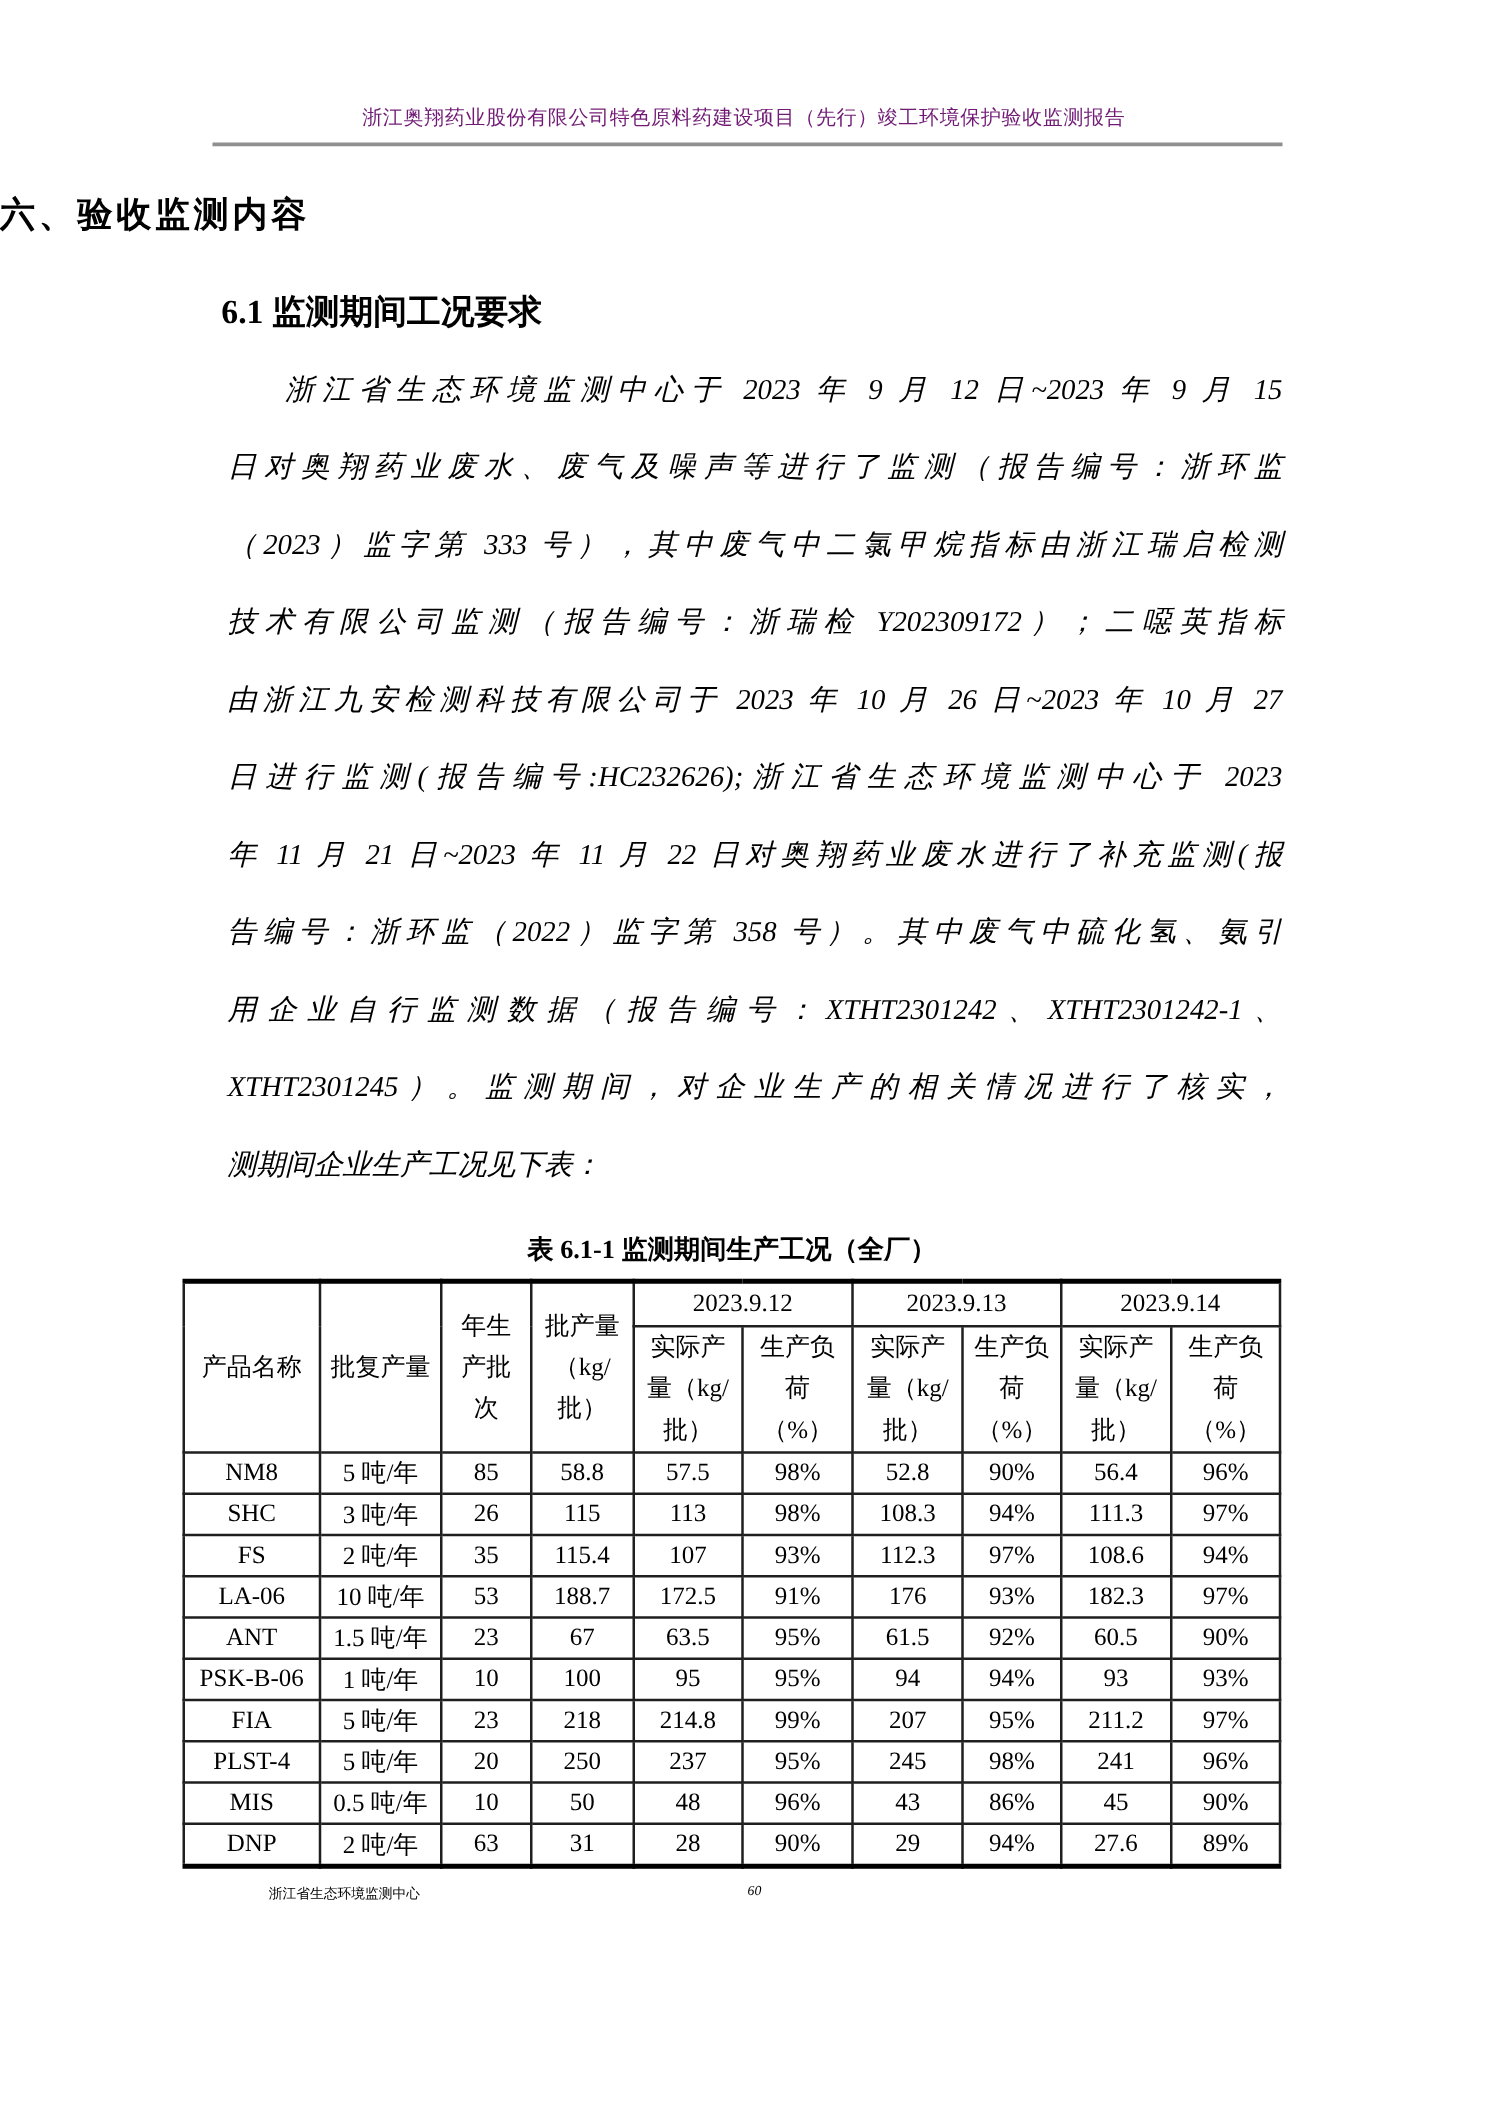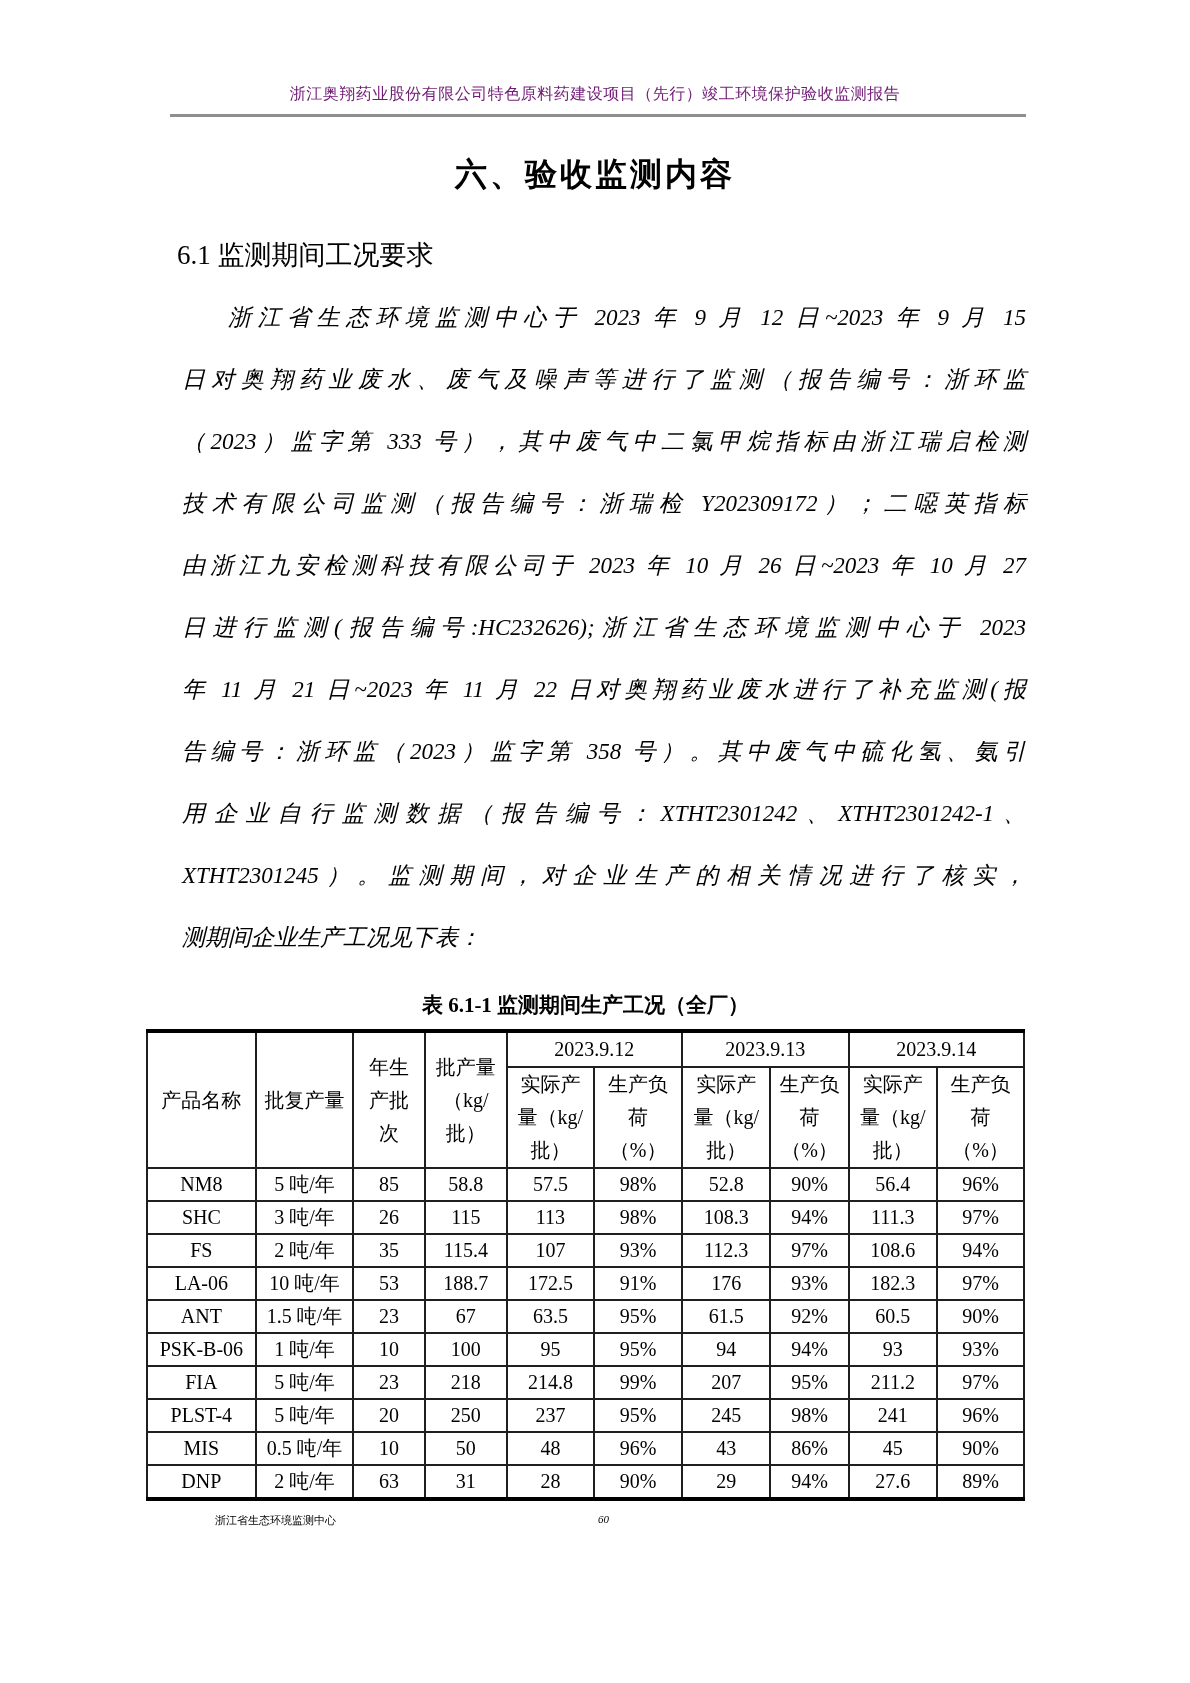--- a/index.html
+++ b/index.html
@@ -16,29 +16,28 @@
     letter-spacing:0.5px;
     color:#701a75;
   }
   .header-rule {
     height:0;
     border-top:3px solid #8f8f8f;
     margin:9px 164px 0 170px;
   }
   h1.chapter-title {
     margin:36px 0 0 0;
-    text-align:center;
-    font-size:32px;
+    font-size:28px;
     font-weight:bold;
     letter-spacing:3px;
   }
   h2.section-heading {
     margin:40px 0 0 177px;
     font-size:27px;
-    font-weight:normal;
+    font-weight:bold;
   }
   .body-text {
     margin:14px 164px 0 182px;
     font-size:23px;
     line-height:62px;
     font-style:italic;
   }
   .body-text .line {
     text-align:justify;
     text-align-last:justify;
@@ -94,21 +93,21 @@
 <h2 class="section-heading">6.1 监测期间工况要求</h2>
 
 <div class="body-text" id="paragraph">
     <div class="line">浙江省生态环境监测中心于 2023 年 9 月 12 日~2023 年 9 月 15</div>
     <div class="line">日对奥翔药业废水、废气及噪声等进行了监测（报告编号：浙环监</div>
     <div class="line">（2023）监字第 333 号），其中废气中二氯甲烷指标由浙江瑞启检测</div>
     <div class="line">技术有限公司监测（报告编号：浙瑞检 Y202309172）；二噁英指标</div>
     <div class="line">由浙江九安检测科技有限公司于 2023 年 10 月 26 日~2023 年 10 月 27</div>
     <div class="line">日进行监测(报告编号:HC232626);浙江省生态环境监测中心于 2023</div>
     <div class="line">年 11 月 21 日~2023 年 11 月 22 日对奥翔药业废水进行了补充监测(报</div>
-    <div class="line">告编号：浙环监（2023）监字第 358 号）。其中废气中硫化氢、氨引</div>
+    <div class="line">告编号：浙环监（2022）监字第 358 号）。其中废气中硫化氢、氨引</div>
     <div class="line">用企业自行监测数据（报告编号：XTHT2301242、XTHT2301242-1、</div>
     <div class="line">XTHT2301245）。监测期间，对企业生产的相关情况进行了核实，</div>
     <div class="line">测期间企业生产工况见下表：</div>
   </div>
 
 <div class="table-caption">表 6.1-1  监测期间生产工况（全厂）</div>
 
 <table class="production-table">
   <colgroup>
     <col style="width:12.4%">

